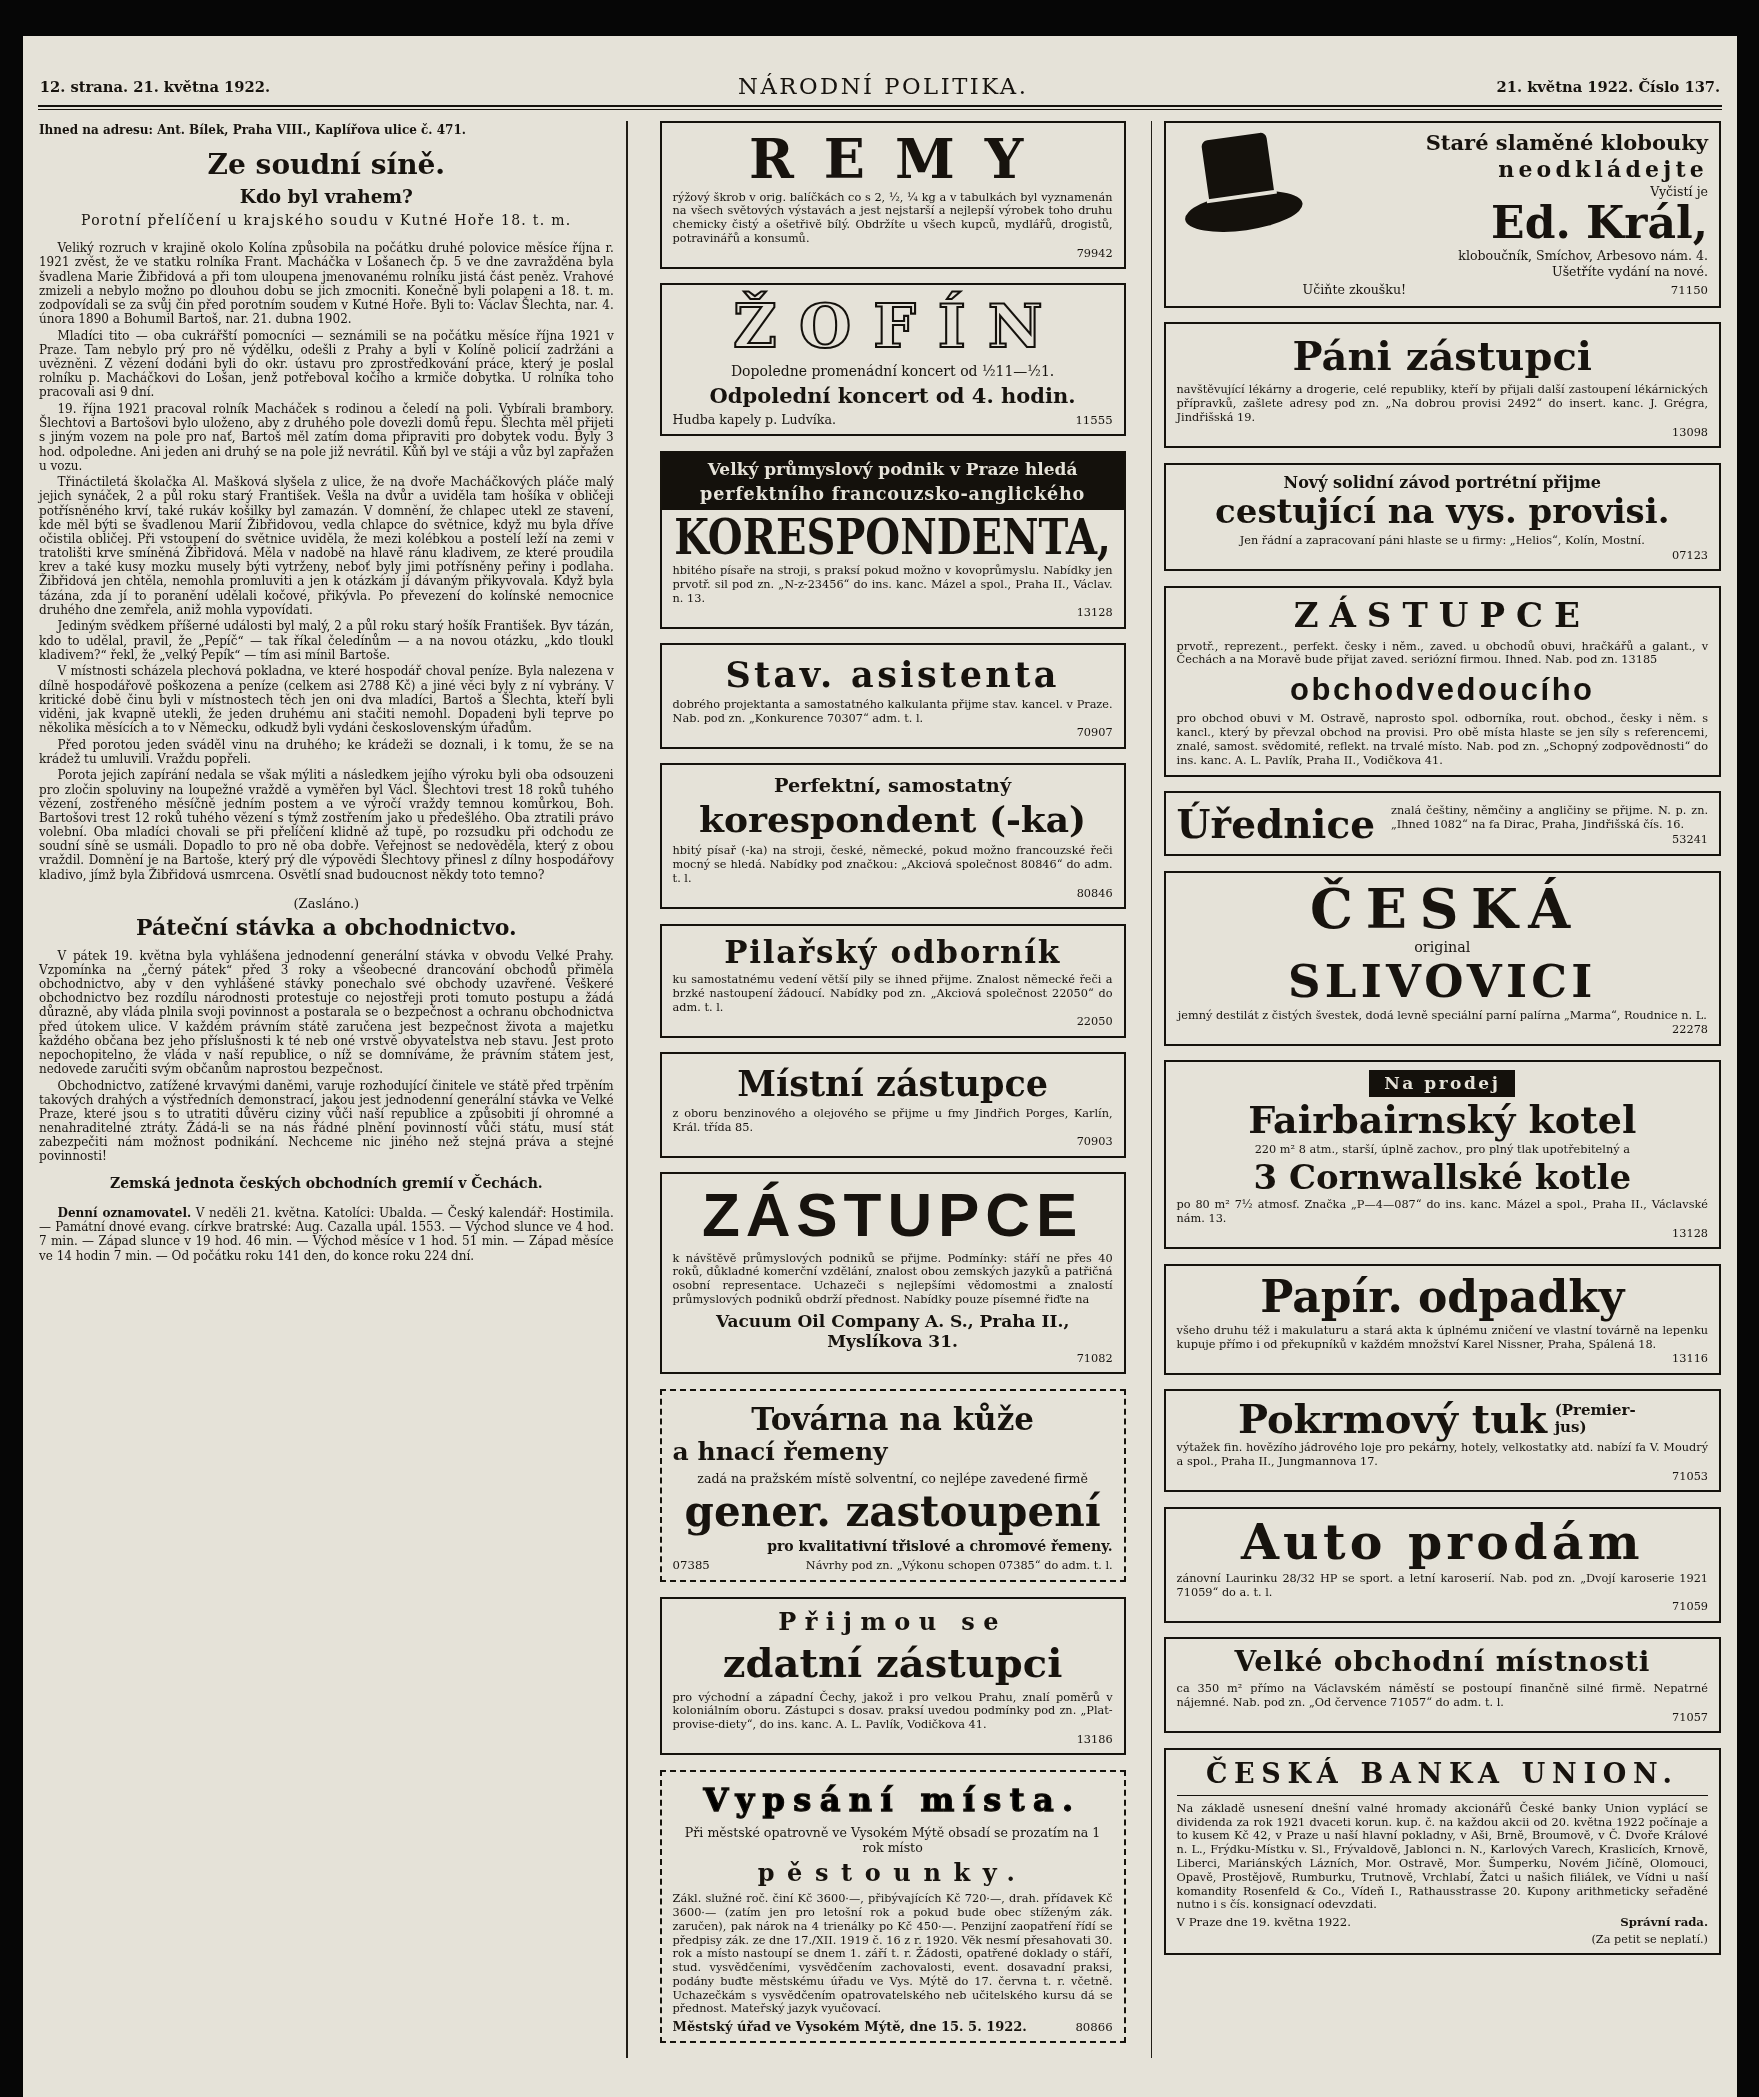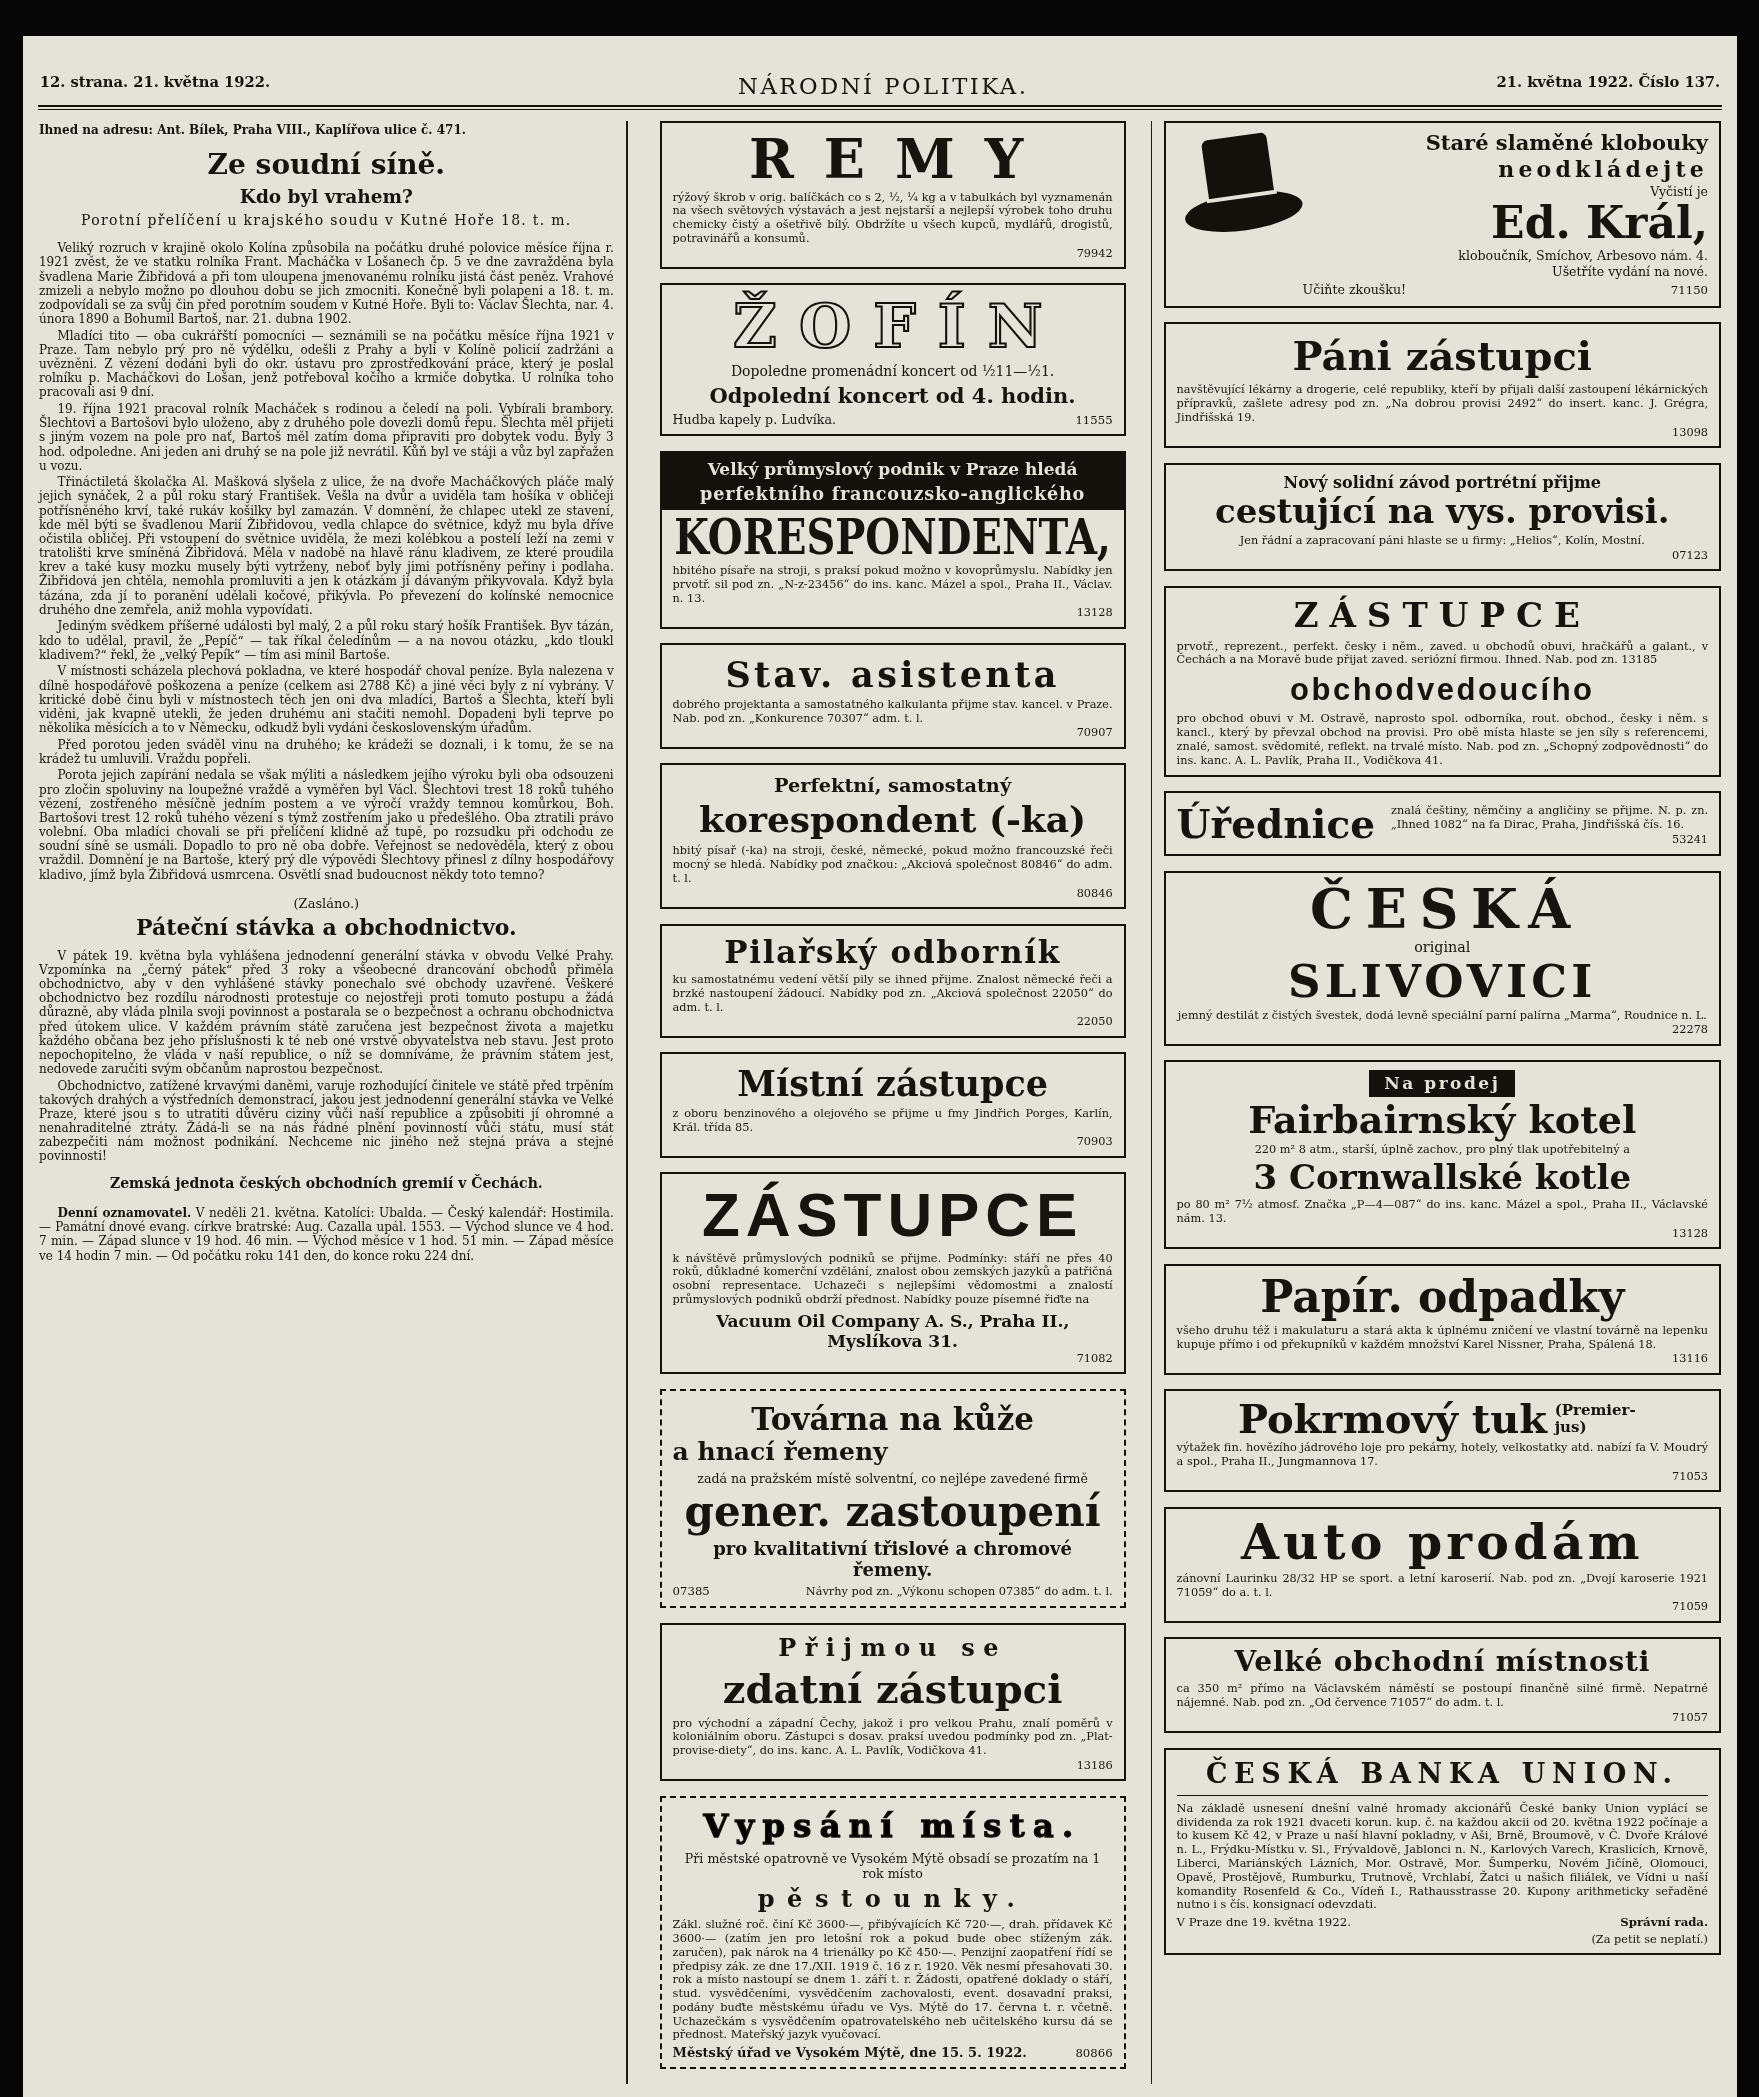--- a/index.html
+++ b/index.html
@@ -5,21 +5,21 @@
   html,body{margin:0;padding:0;}
   body{
     width:1760px;height:2457px;background:#060606;position:relative;
     font-family:"DejaVu Serif","Liberation Serif",serif;color:#17130e;
   }
   .page{
     position:absolute;left:23px;top:36px;width:1714px;height:2265px;
     background:#e5e2d8;box-sizing:border-box;padding:4.2px 14.3px 0 14.3px;overflow:hidden;
   }
   
-  .masthead{display:flex;justify-content:space-between;align-items:flex-start;padding:33px 2.5px 5.9px 2.5px;}
+  .masthead{display:flex;justify-content:space-between;align-items:center;padding:33px 2.5px 5.9px 2.5px;}
   .mh-side{font-size:14.7px;font-weight:bold;}
   .mh-center{font-size:22.7px;font-weight:normal;letter-spacing:2.5px;}
   .mh-rule-thick{border-top:2.1px solid #14110c;margin:0 0.8px;}
   .mh-rule-thin{border-top:0.8px solid #14110c;margin:2.1px 0.8px 0 0.8px;}
   
   .columns{display:flex;align-items:stretch;padding-top:11px;}
   .vrule{width:1.3px;background:#211d16;}
   .col{box-sizing:border-box;}
   .col-left{width:589px;padding:1.7px 12.6px 0 1.7px;}
   .col-mid{width:516px;padding:0 25px;margin-left:7px;}
@@ -57,21 +57,21 @@
   .pre-bold{font-size:19.3px;font-weight:bold;text-align:center;margin:0.8px 0 1.7px 0;}
   .korka-title{font-size:36px;font-weight:900;text-align:center;margin:1.7px 0 4.2px 0;}
   .pilar-title{font-size:31px;font-weight:900;text-align:center;letter-spacing:1.7px;margin:0.8px 0 3.4px 0;}
   .mistni-title{font-size:35px;font-weight:900;text-align:center;margin:0.8px 0 3.4px 0;}
   .zast-mid-title{font-size:62px;font-weight:900;text-align:center;letter-spacing:5.9px;line-height:1;margin:1.7px 0 5.9px 0;}
   .company{font-size:17px;font-weight:bold;text-align:center;margin-top:4.2px;}
   .tovarna-t1{font-size:31px;font-weight:900;text-align:center;margin:2.5px 0 0 0;}
   .tovarna-t2{font-size:25px;font-weight:900;text-align:left;margin:0.8px 0 4.2px 0;}
   .tovarna-pre{font-size:12.6px;text-align:center;margin:2.5px 0;}
   .tovarna-t3{font-size:42px;font-weight:900;text-align:center;line-height:1.05;margin:4.2px 0;}
-  .tovarna-bold{font-size:18px;font-weight:bold;text-align:center;margin:3.4px 0 1.7px 0;}
+  .tovarna-bold{font-size:14px;font-weight:bold;text-align:right;margin:3.4px 0 1.7px 0;}
   .zdatni-pre{font-size:24px;font-weight:900;text-align:center;letter-spacing:8.4px;margin:0.8px 0 2.5px 0;}
   .zdatni-title{font-size:40px;font-weight:900;text-align:center;margin:0 0 5px 0;}
   .vyps-title{font-size:32px;font-weight:900;letter-spacing:8.4px;text-align:center;color:#000000;-webkit-text-stroke:1.3px #14110c;margin:1.7px 0 5.9px 0;}
   .vyps-pre{font-size:12.6px;text-align:center;margin:0 0 3.4px 0;}
   .vyps-t2{font-size:24px;font-weight:700;letter-spacing:12.6px;text-align:center;margin:0 0 5px 0;}
   .vyps-sig{font-size:13px;font-weight:bold;}
   
   .hat-row{display:flex;align-items:flex-start;}
   .hat-icon{flex:0 0 126px;display:block;}
   .hat-content{flex:1;}

